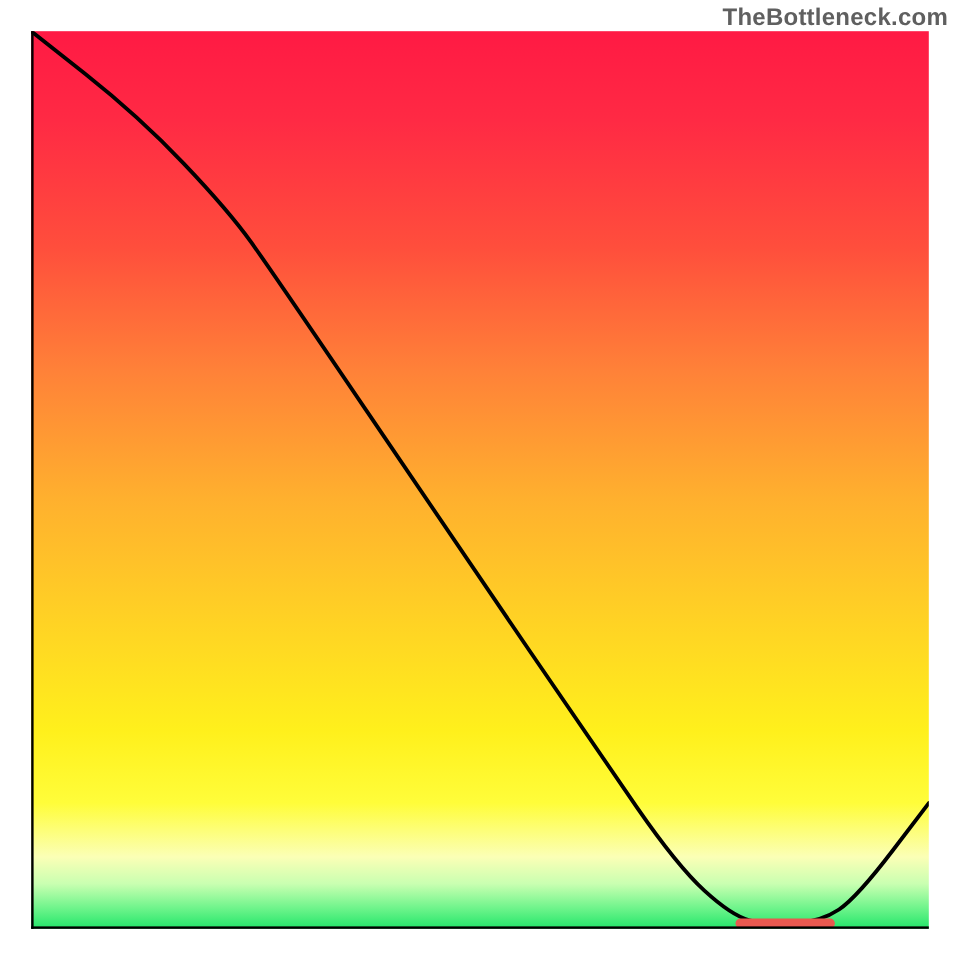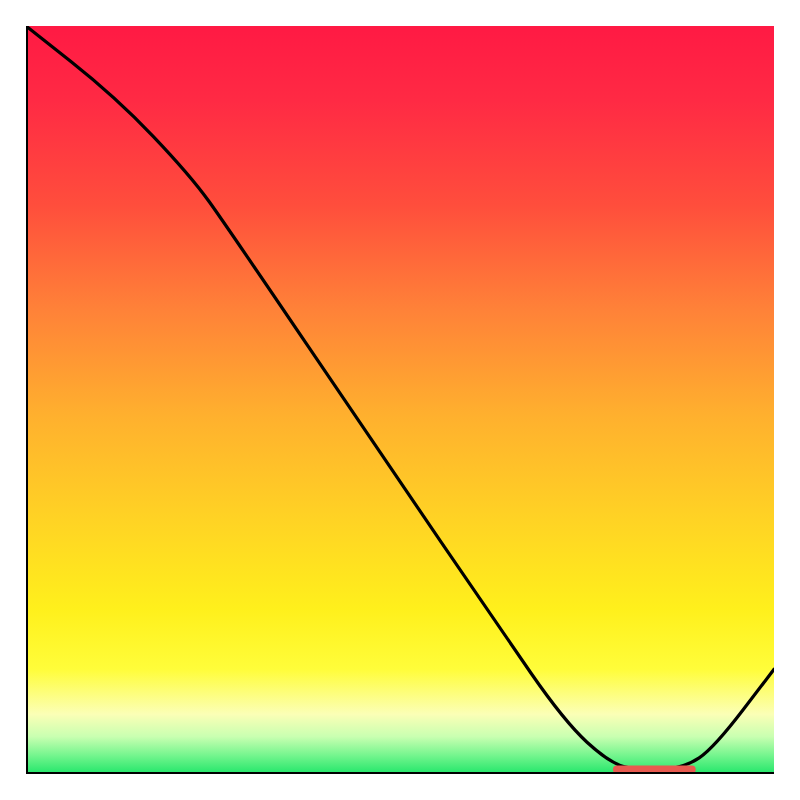--- a/index.html
+++ b/index.html
@@ -80,20 +80,21 @@
     font-size: 20px;
     font-weight: 600;
     color: #5f5f5f;
     letter-spacing: 0.2px;
   }
 </style>
 </head>
 <body>
 
 <div class="wrap">
+  <div class="watermark">TheBottleneck.com</div>
 
   <div class="plot">
     <div class="bg"></div>
 
     <svg class="curve-svg" viewBox="0 0 748 748" preserveAspectRatio="none">
       <path id="curve-path" class="curve-path" d="M 0 0 Q 0 0 44.879999999999995 35.52999999999997 Q 89.75999999999999 71.05999999999995 127.16 110.32999999999998 Q 164.56 149.60000000000002 183.26 175.78000000000003 Q 201.96 201.96000000000004 280.5 317.90000000000003 Q 359.03999999999996 433.84000000000003 415.14 516.12 Q 471.24 598.4 504.9 647.02 Q 538.56 695.64 561 716.21 Q 583.44 736.78 598.4000000000001 740.894 Q 613.36 745.008 635.8 743.512 Q 658.24 742.016 673.2 731.918 Q 688.1600000000001 721.82 718.08 682.55 T 748 643.28"></path>
       <line id="marker-line" class="marker" x1="590.9200000000001" x2="665.72" y1="743.512" y2="743.512"></line>
     </svg>
 
     <div class="axes">

